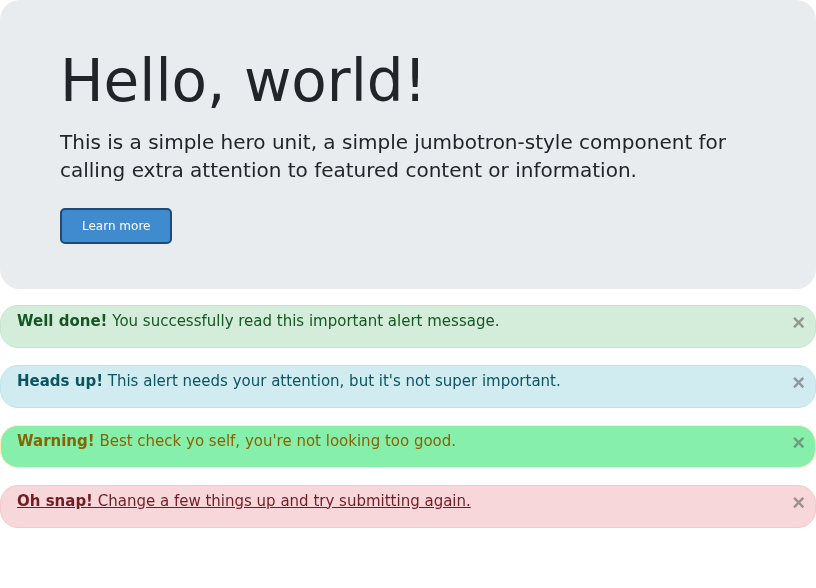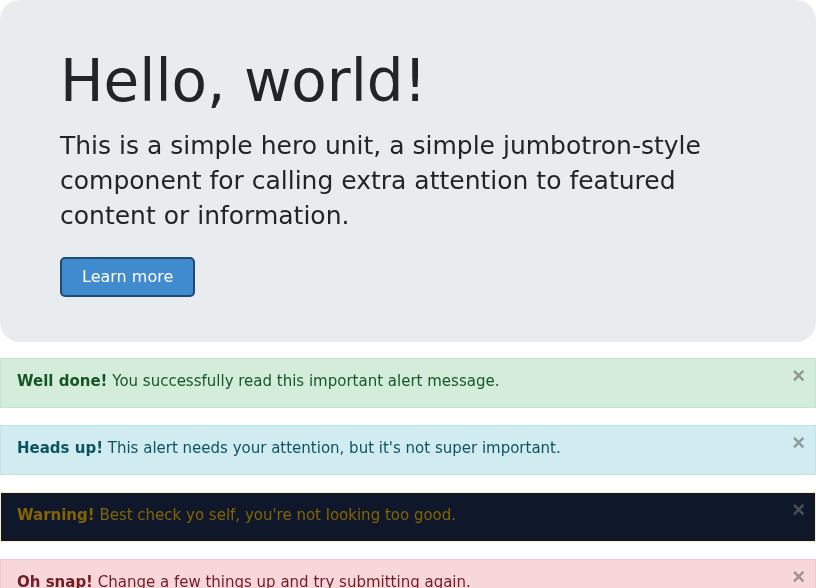--- a/index.html
+++ b/index.html
@@ -24,61 +24,61 @@
       margin-bottom: 16px;
     }
     .jumbotron h1 {
       font-size: 58px;
       font-weight: 400;
       color: #212529;
       margin-bottom: 14px;
       line-height: 1.1;
     }
     .jumbotron p {
-      font-size: 25px;
+      font-size: 20px;
       font-weight: 400;
       color: #212529;
       line-height: 1.4;
       margin-bottom: 24px;
     }
     .btn-primary {
       display: inline-block;
       background-color: #3f8bce;
       color: #fff;
       border: 2px solid #1f4a75;
       border-radius: 5px;
       padding: 10px 20px;
-      font-size: 16px;
+      font-size: 12px;
       font-weight: 400;
       cursor: pointer;
       text-decoration: none;
       line-height: 1;
     }
     .alert {
       position: relative;
-      border-radius: 0;
-      padding: 12px 40px 15px 16px;
+      border-radius: 18px;
+      padding: 5px 40px 15px 16px;
       margin-bottom: 17px;
       font-size: 15px;
       line-height: 1.4;
       border: 1px solid transparent;
     }
     .alert-success {
       background-color: #d4edda;
       border-color: #c3e6cb;
       color: #155724;
     }
     .alert-info {
       background-color: #d1ecf1;
       border-color: #bee5eb;
       color: #0c5460;
       margin-top: 12px;
     }
     .alert-warning {
-      background-color: #0f172a;
+      background-color: #86efac;
       border-color: #ffeeba;
       color: #856404;
     }
     .alert-danger {
       background-color: #f8d7da;
       border-color: #f5c6cb;
       color: #721c24;
       text-decoration: underline;
     }
     .alert strong {

